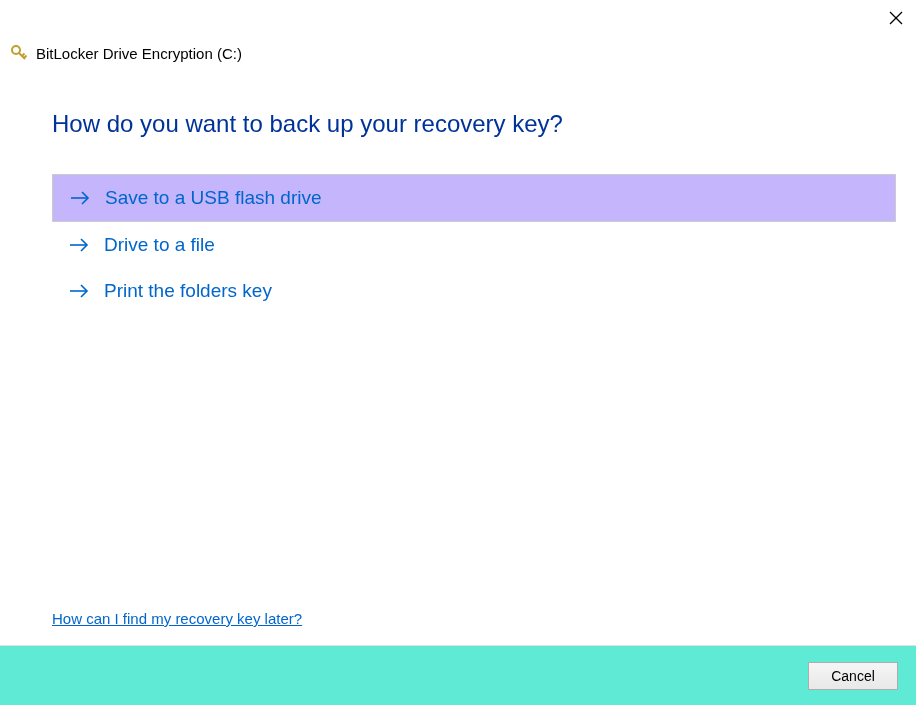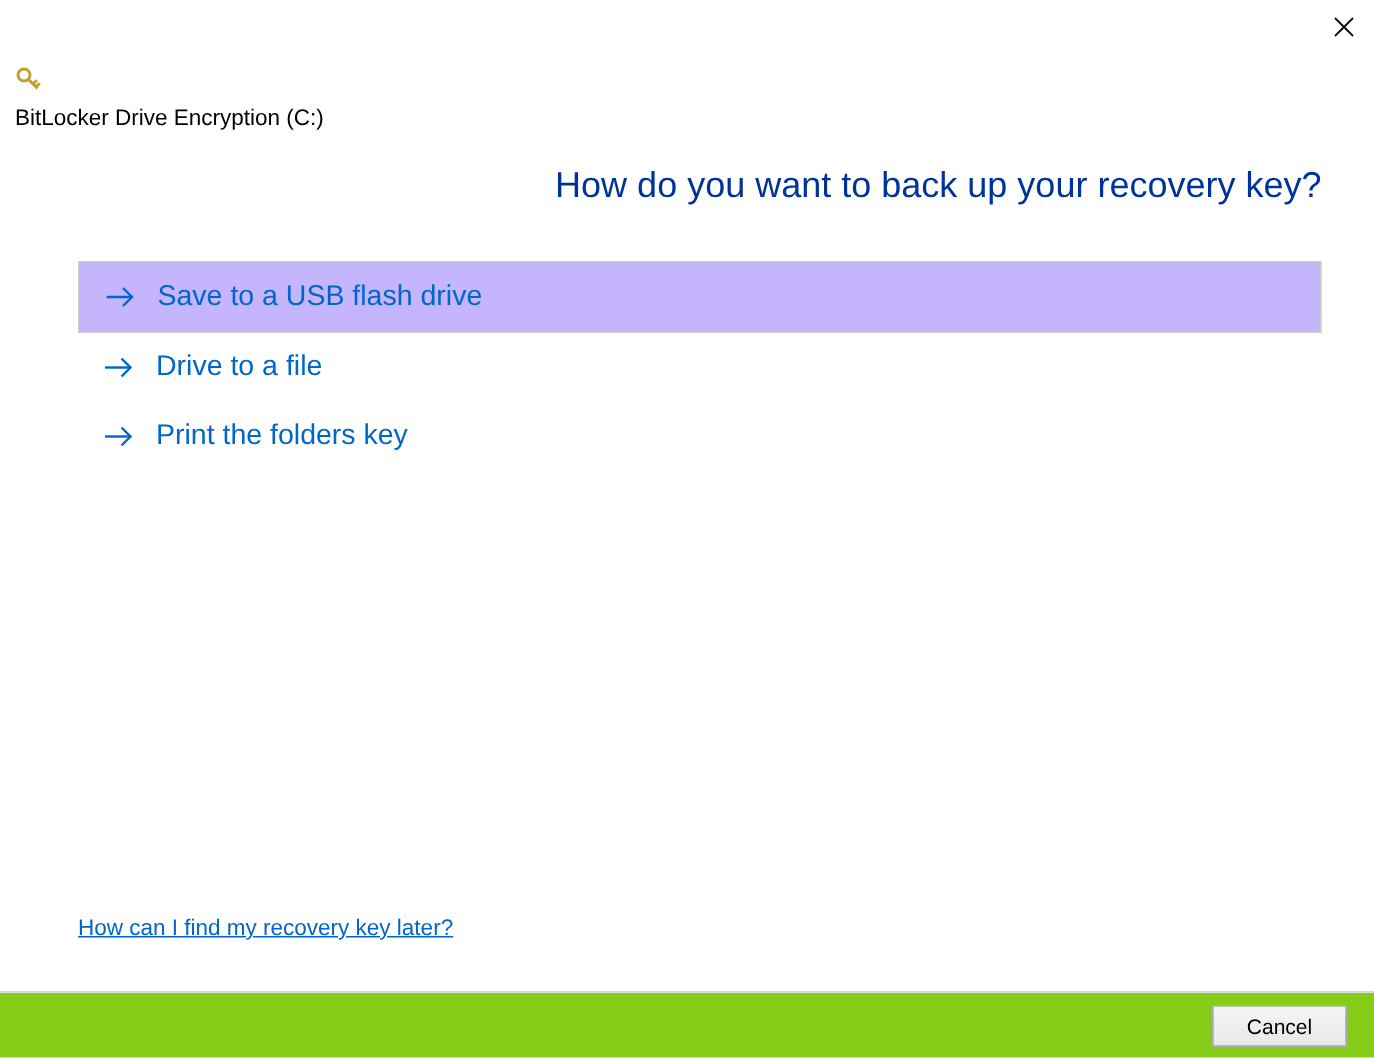--- a/index.html
+++ b/index.html
@@ -28,38 +28,36 @@
     }
     .close-btn svg {
       width: 14px;
       height: 14px;
     }
     .header-row {
       position: absolute;
       top: 44px;
       left: 10px;
       display: flex;
-      align-items: flex-start;
+      align-items: flex-end;
       gap: 8px;
-      flex-direction: column;
     }
     .header-row .icon {
       width: 18px;
       height: 18px;
     }
     .header-title {
       font-size: 15px;
       color: #000;
     }
     .content {
       position: absolute;
       top: 110px;
       left: 52px;
-      right: 35px;
-      text-align: right;
+      right: 20px;
     }
     .main-heading {
       font-size: 24px;
       color: #003399;
       font-weight: 400;
       margin-bottom: 36px;
     }
     .description {
       font-size: 15.5px;
       color: #000;
@@ -100,22 +98,22 @@
       font-size: 15px;
       color: #0066cc;
       text-decoration: underline;
       cursor: pointer;
     }
     .footer {
       position: absolute;
       bottom: 0;
       left: 0;
       right: 0;
-      height: 44px;
-      background: #84cc16;
+      height: 60px;
+      background: #5eead4;
       border-top: 1px solid #dfdfdf;
       display: flex;
       align-items: center;
       justify-content: flex-end;
       padding-right: 18px;
     }
     .cancel-btn {
       min-width: 90px;
       height: 28px;
       border: 1px solid #adadad;

